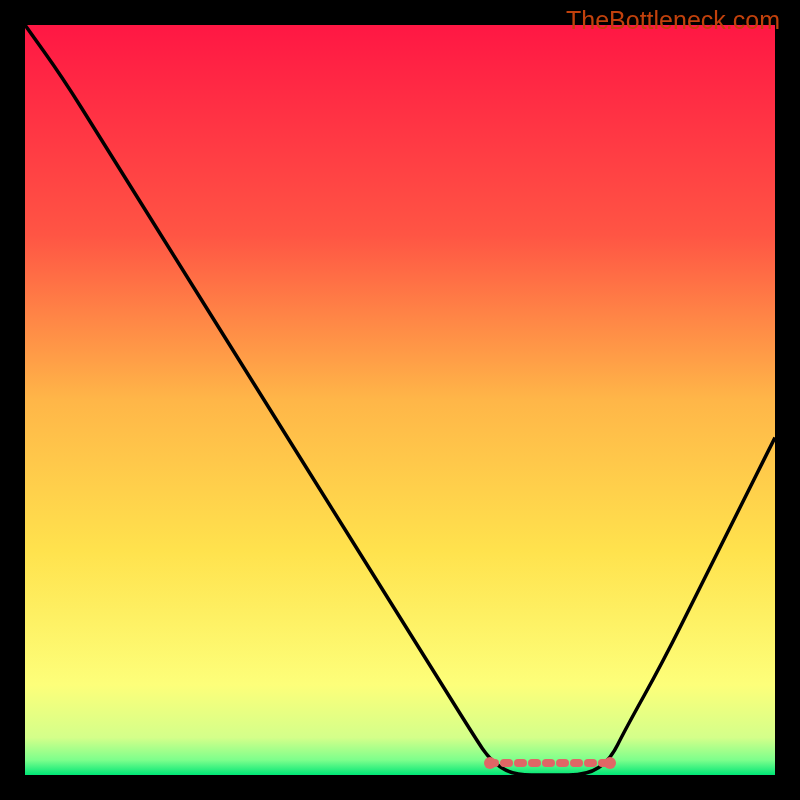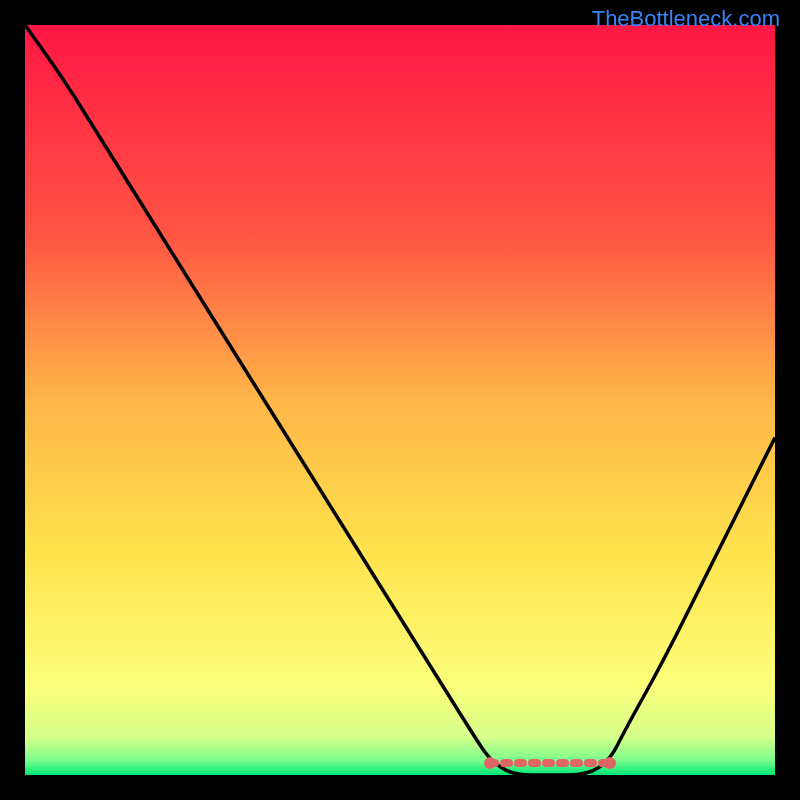--- a/index.html
+++ b/index.html
@@ -1,17 +1,17 @@
 <!DOCTYPE html>
 <html><head>
 <meta charset="utf-8">
 <style>
   * { margin: 0; padding: 0; box-sizing: border-box; }
   body { width: 800px; height: 800px; background: #000; position: relative; font-family: Arial, sans-serif; }
-  .watermark { position: absolute; top: 6px; right: 20px; color: #3b82f6; font-size: 22px; font-weight: 500; z-index: 10; }
+  .watermark { position: absolute; top: 6px; right: 20px; color: #c2410c; font-size: 25px; font-weight: 500; z-index: 10; }
   .plot-area { position: absolute; left: 25px; top: 25px; width: 750px; height: 750px; }
   .plot-area svg { width: 100%; height: 100%; display: block; }
 </style>
 </head>
 <body>
 
 <div class="watermark">TheBottleneck.com</div>
 
 <div class="plot-area">
   <svg viewBox="0 0 750 750" preserveAspectRatio="none">

